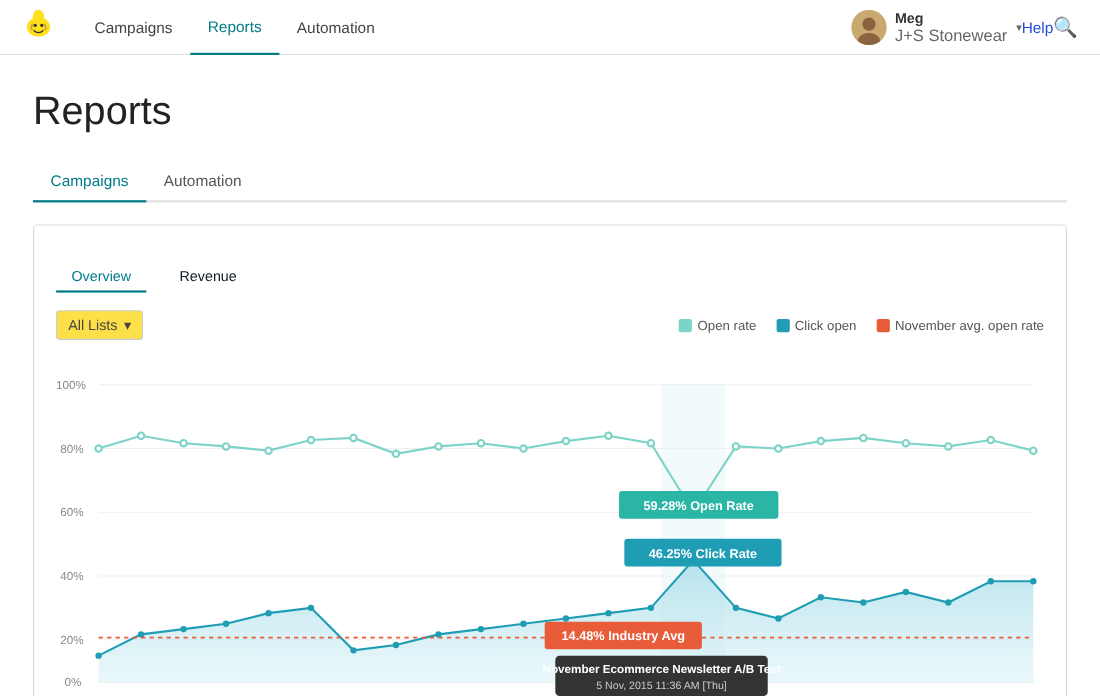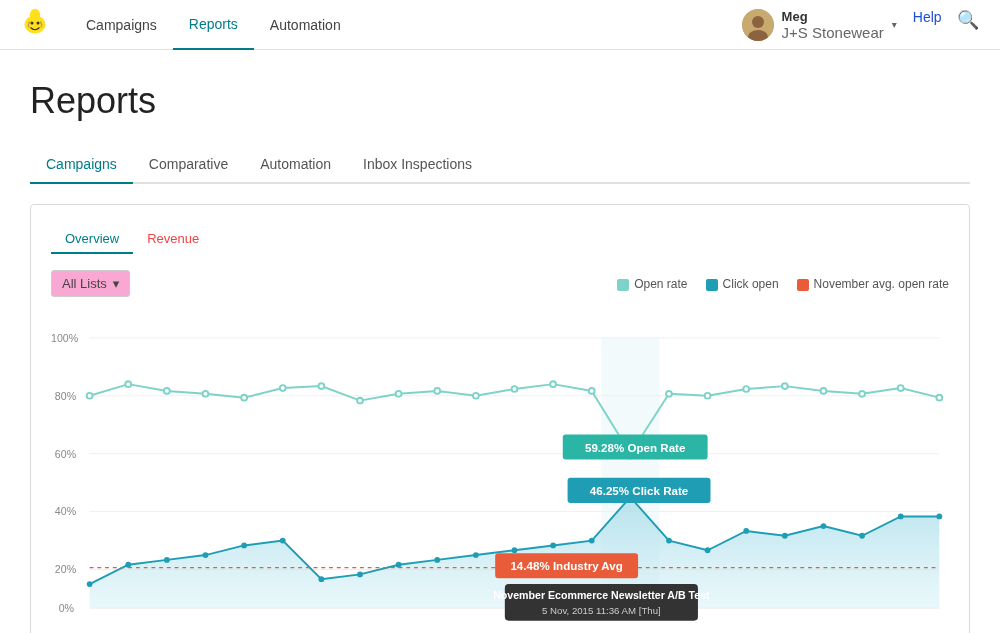--- a/index.html
+++ b/index.html
@@ -5,21 +5,21 @@
     * { box-sizing: border-box; margin: 0; padding: 0; }
     body { font-family: -apple-system, BlinkMacSystemFont, 'Helvetica Neue', Arial, sans-serif; background: #fff; color: #333; font-size: 14px; }
 
     
     .top-nav { display: flex; align-items: center; height: 50px; background: #fff; border-bottom: 1px solid #e0e0e0; padding: 0 20px; }
     .nav-logo { margin-right: 20px; }
     .nav-logo svg { width: 30px; height: 30px; }
     .nav-links { display: flex; gap: 0; flex: 1; }
     .nav-link { padding: 0 16px; height: 50px; display: flex; align-items: center; font-size: 14px; color: #444; text-decoration: none; cursor: pointer; font-weight: 500; }
     .nav-link.active { color: #007c89; border-bottom: 2px solid #007c89; }
-    .nav-right { display: flex; gap: 16px; margin-left: auto; }
+    .nav-right { display: flex; align-items: center; margin-left: auto; }
     .nav-user { display: flex; align-items: center; gap: 8px; cursor: pointer; }
     .nav-avatar { width: 32px; height: 32px; border-radius: 50%; background: #c8a96e; overflow: hidden; display: flex; align-items: center; justify-content: center; }
     .nav-user-info { display: flex; flex-direction: column; }
     .nav-user-name { font-size: 13px; font-weight: 600; color: #333; }
     .nav-user-company { font-size: 15px; color: #666; }
     .nav-chevron { font-size: 10px; color: #666; }
     .nav-help { font-size: 14px; color: #1d4ed8; font-weight: 500; cursor: pointer; }
     .nav-search { font-size: 18px; color: #444; cursor: pointer; }
 
     
@@ -28,29 +28,29 @@
 
     
     .tabs-row { display: flex; border-bottom: 2px solid #e0e0e0; margin-bottom: 20px; }
     .tab { padding: 10px 16px; font-size: 14px; color: #555; cursor: pointer; border-bottom: 2px solid transparent; margin-bottom: -2px; font-weight: 500; }
     .tab.active { color: #007c89; border-bottom: 2px solid #007c89; }
 
     
     .card { border: 1px solid #d9d9d9; border-radius: 4px; padding: 20px; background: #fff; }
 
     
-    .inner-tabs { display: flex; gap: 0; margin-bottom: 16px; }
-    .inner-tab { padding: 6px 14px; font-size: 13px; color: #ef4444; cursor: pointer; border-bottom: 2px solid transparent; }
+    .inner-tabs { display: flex; gap: 16px; margin-bottom: 16px; margin-top: 12px; }
+    .inner-tab { padding: 6px 14px; font-size: 13px; color: #0f172a; cursor: pointer; border-bottom: 2px solid transparent; }
     .inner-tab.active { color: #007c89; border-bottom: 2px solid #007c89; }
 
     
     .chart-controls { display: flex; justify-content: space-between; align-items: center; margin-bottom: 16px; }
-    .dropdown-btn { display: flex; align-items: center; gap: 6px; border: 1px solid #ccc; border-radius: 3px; padding: 5px 10px; font-size: 13px; color: #444; cursor: pointer; background: #f9a8d4; }
+    .dropdown-btn { display: flex; align-items: center; gap: 6px; border: 1px solid #ccc; border-radius: 3px; padding: 5px 10px; font-size: 13px; color: #444; cursor: pointer; background: #fde047; }
     .legend { display: flex; align-items: center; gap: 18px; }
-    .legend-item { display: flex; align-items: flex-end; gap: 5px; font-size: 12px; color: #555; }
+    .legend-item { display: flex; align-items: center; gap: 5px; font-size: 12px; color: #555; }
     .legend-dot { width: 12px; height: 12px; border-radius: 2px; }
 
     
     .chart-area { position: relative; width: 100%; height: 320px; }
     .chart-svg { width: 100%; height: 100%; }
   </style>
 </head>
 <body>
 
 <nav class="top-nav">
@@ -92,23 +92,21 @@
     <span class="nav-help">Help</span>
     <span class="nav-search">🔍</span>
   </div>
 </nav>
 
 <div class="page">
   <h1 class="page-title">Reports</h1>
 
   <div class="tabs-row">
     <div class="tab active">Campaigns</div>
-    <div class="tab">Comparative</div>
     <div class="tab">Automation</div>
-    <div class="tab">Inbox Inspections</div>
   </div>
 
   <div class="card">
 
     <div class="inner-tabs">
       <div class="inner-tab active">Overview</div>
       <div class="inner-tab">Revenue</div>
     </div>
 
     <div class="chart-controls">

